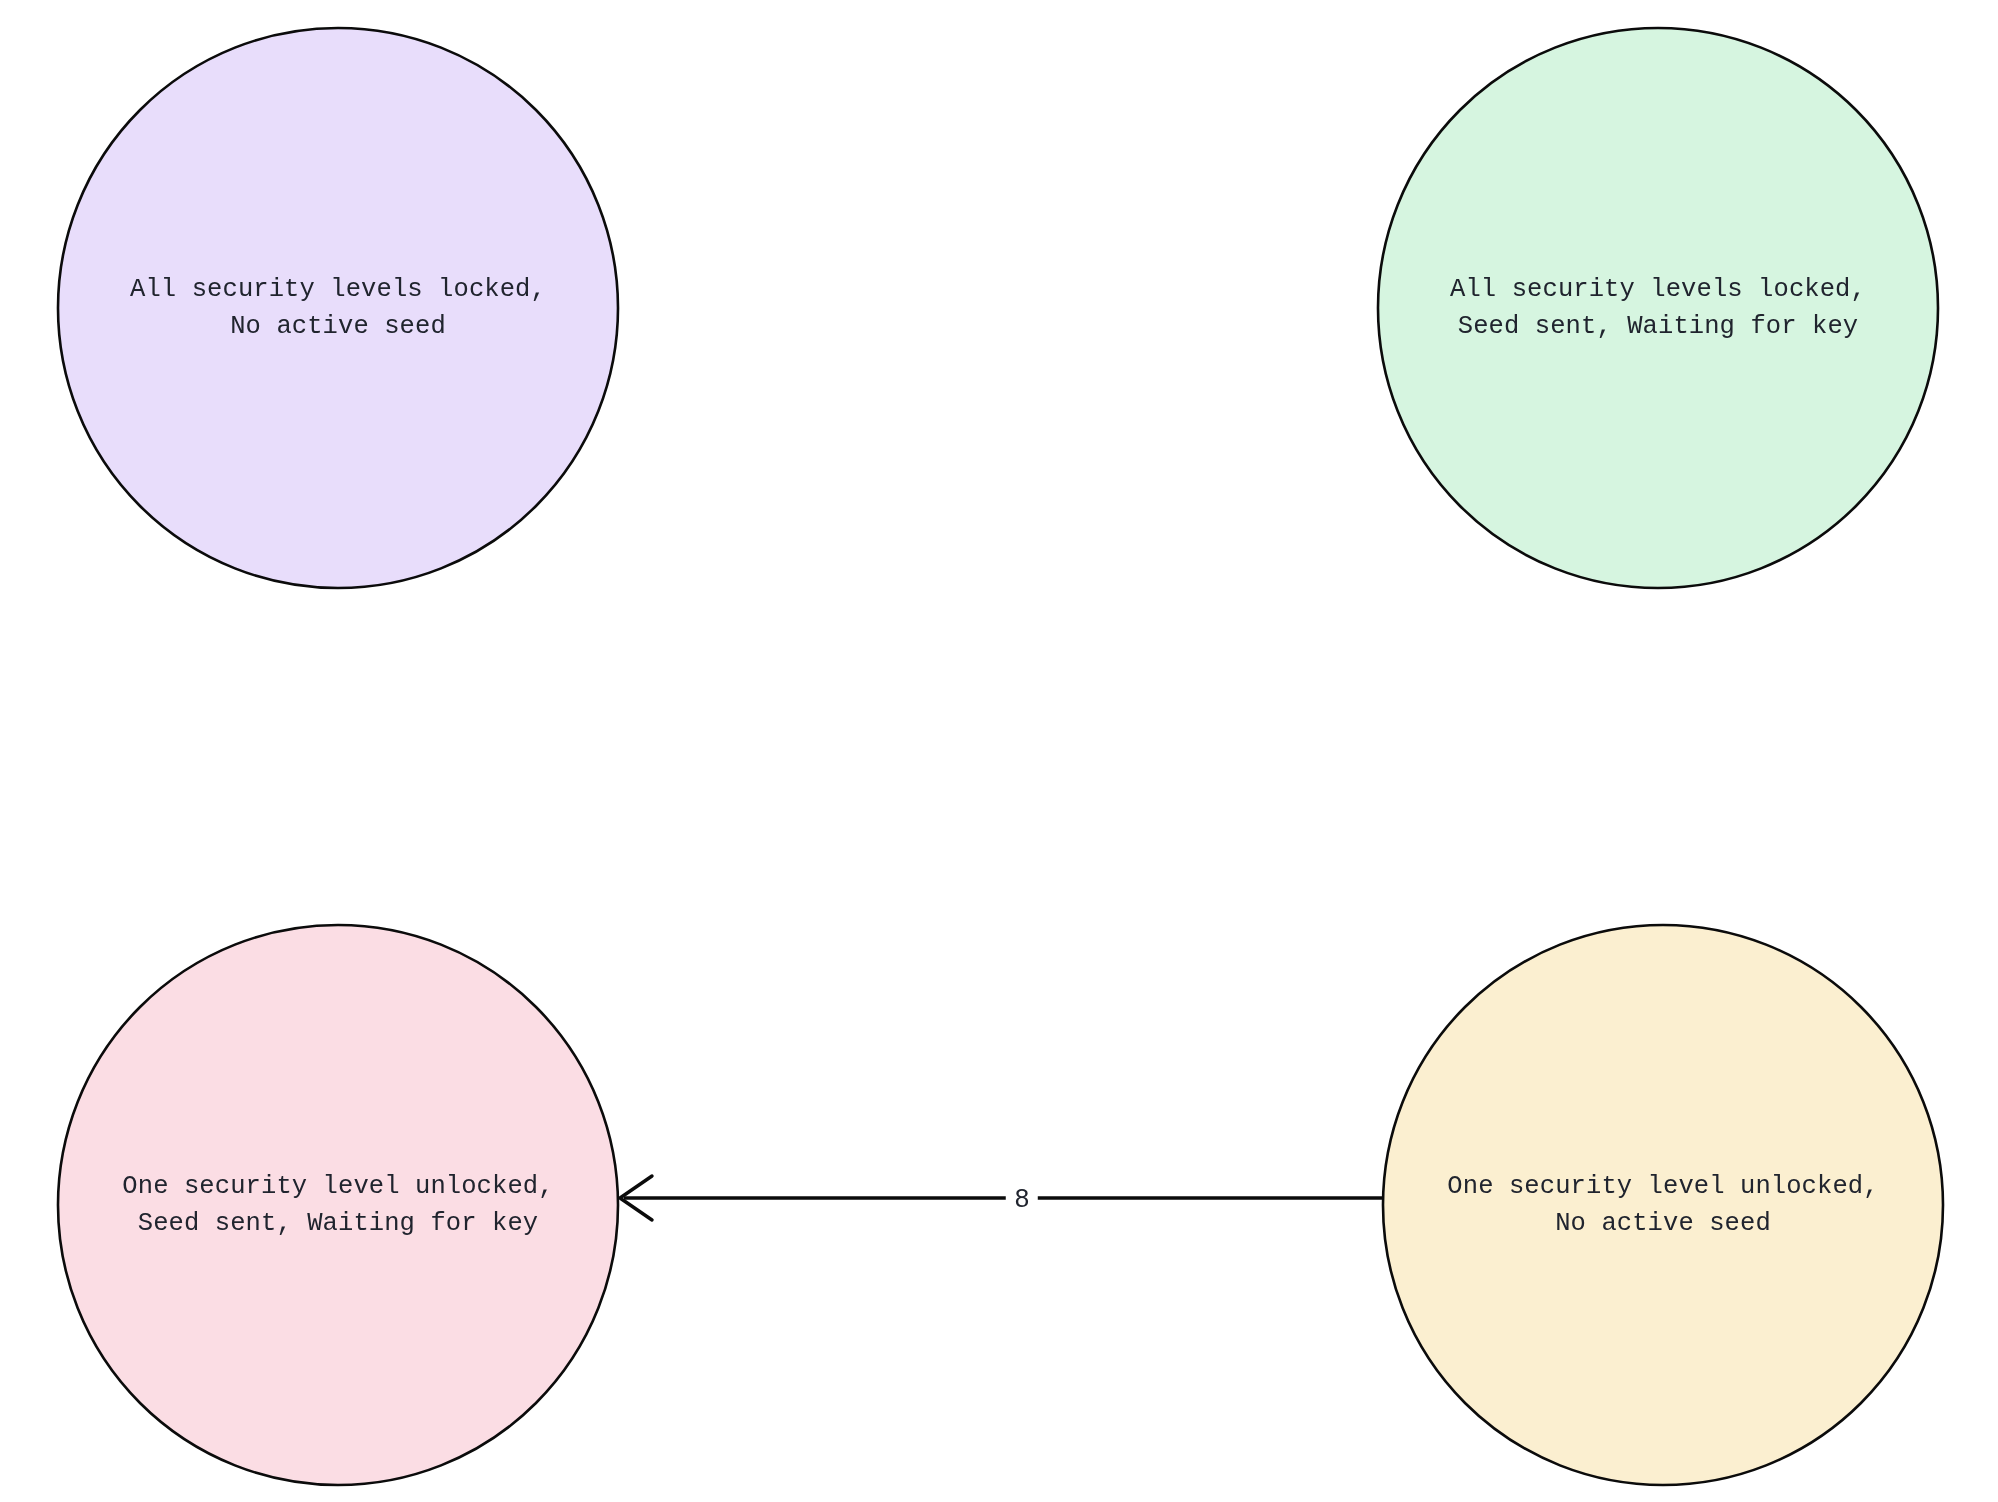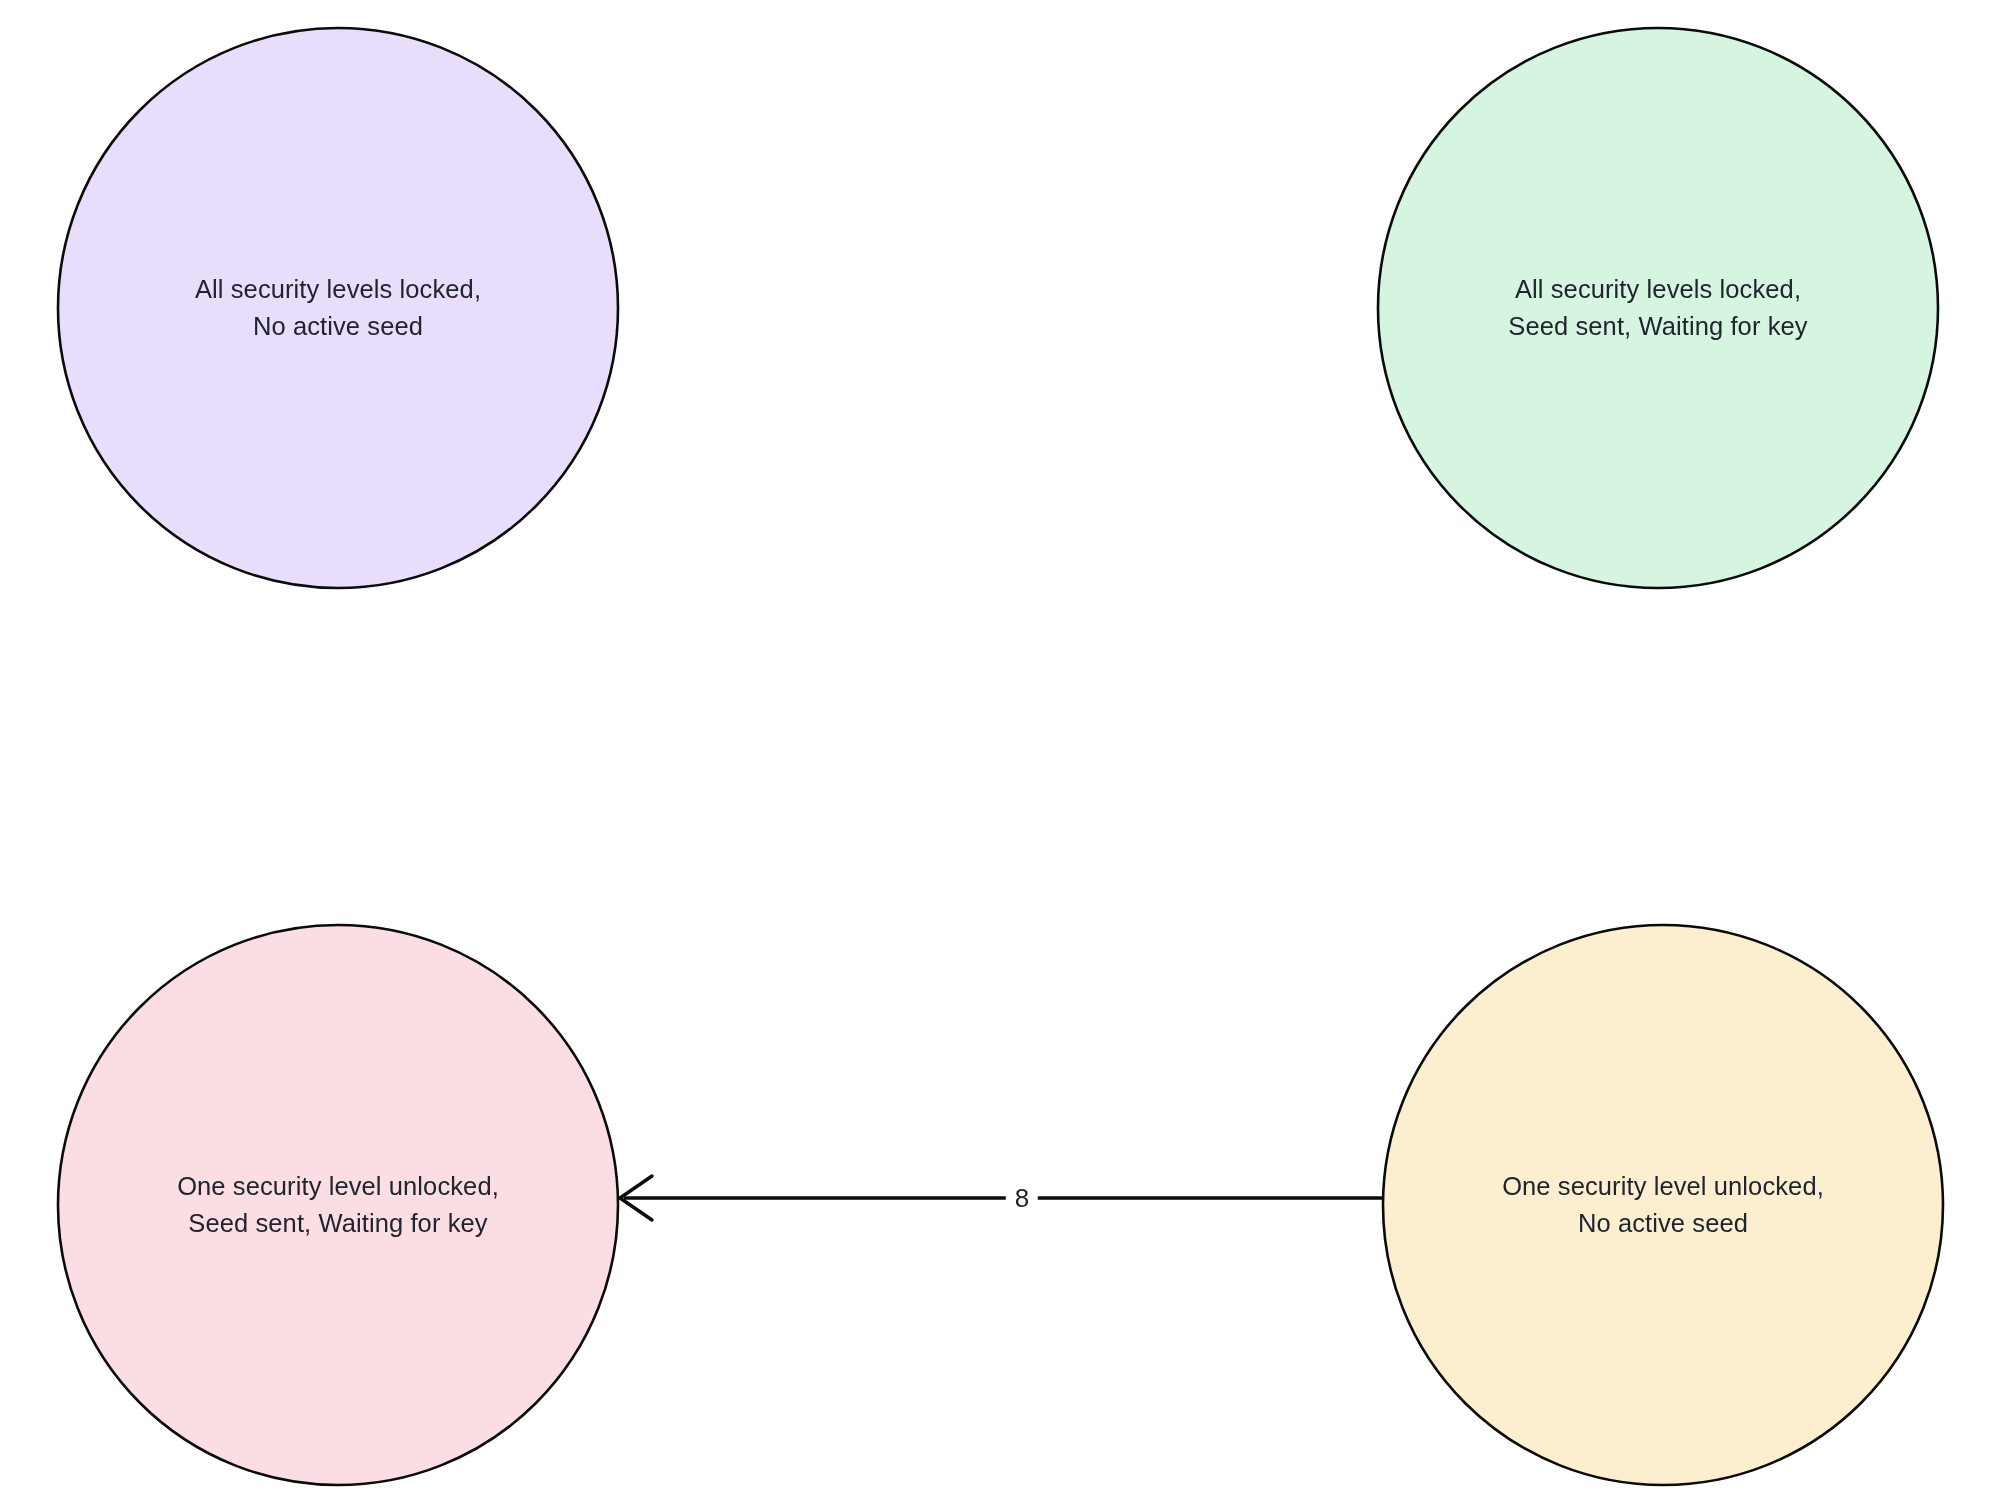--- a/index.html
+++ b/index.html
@@ -39,21 +39,21 @@
     stroke: #0b0b0b;
     stroke-width: 3.4;
     fill: none;
     stroke-linecap: round;
     stroke-linejoin: round;
   }
   .node-label {
     position: absolute;
     transform: translate(-50%, -50%);
     text-align: center;
-    font-family: Liberation Sans, sans-serif;
+    font-family: Liberation Mono, monospace;
     font-size: 25.5px;
     line-height: 37px;
     color: #20242e;
     white-space: nowrap;
     letter-spacing: 0.1px;
     pointer-events: none;
   }
   .node-label .line {
     display: block;
   }

